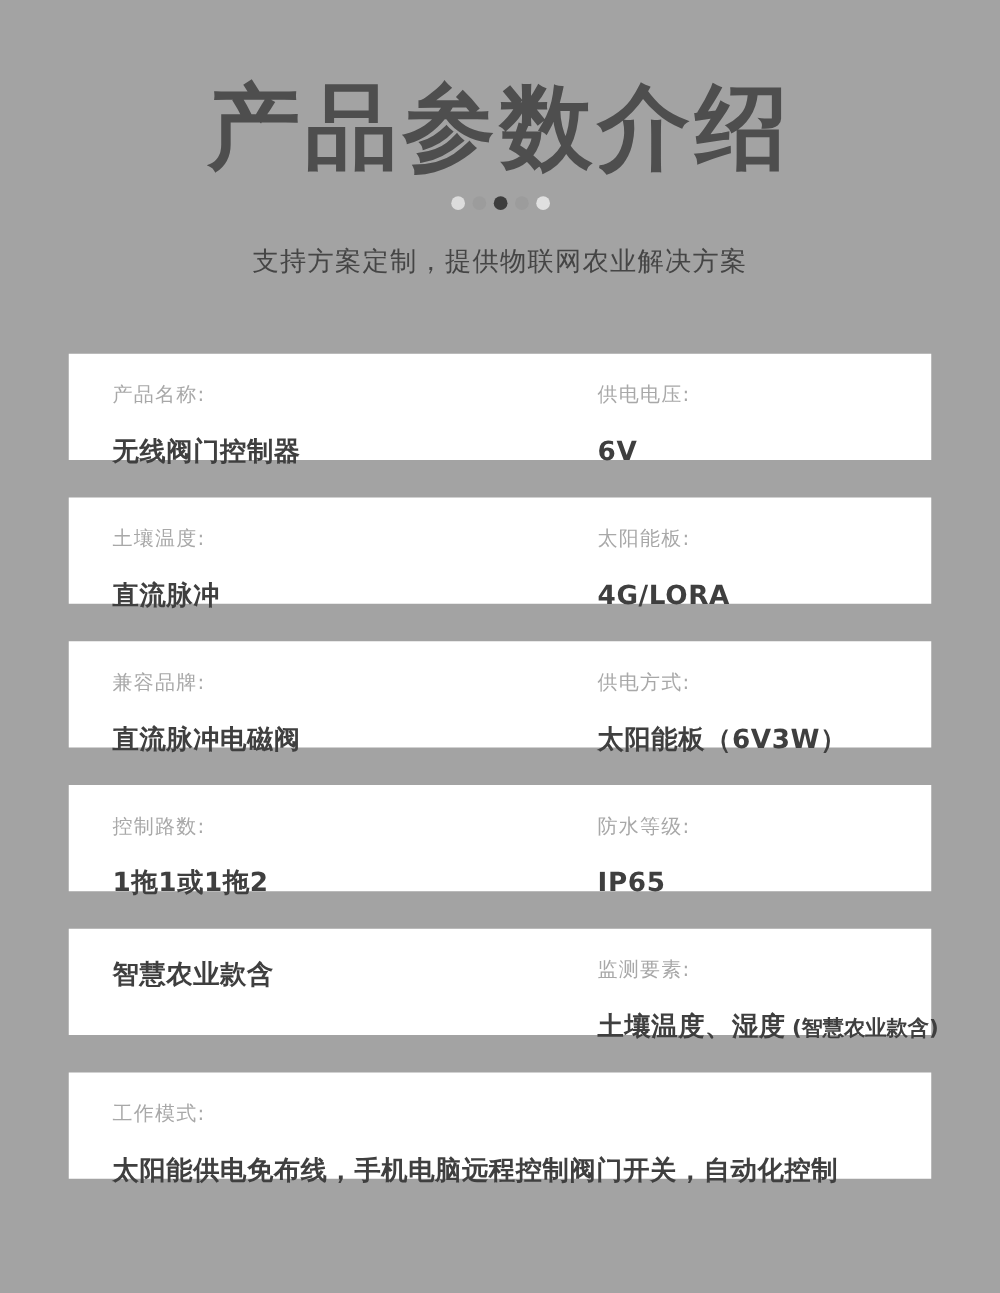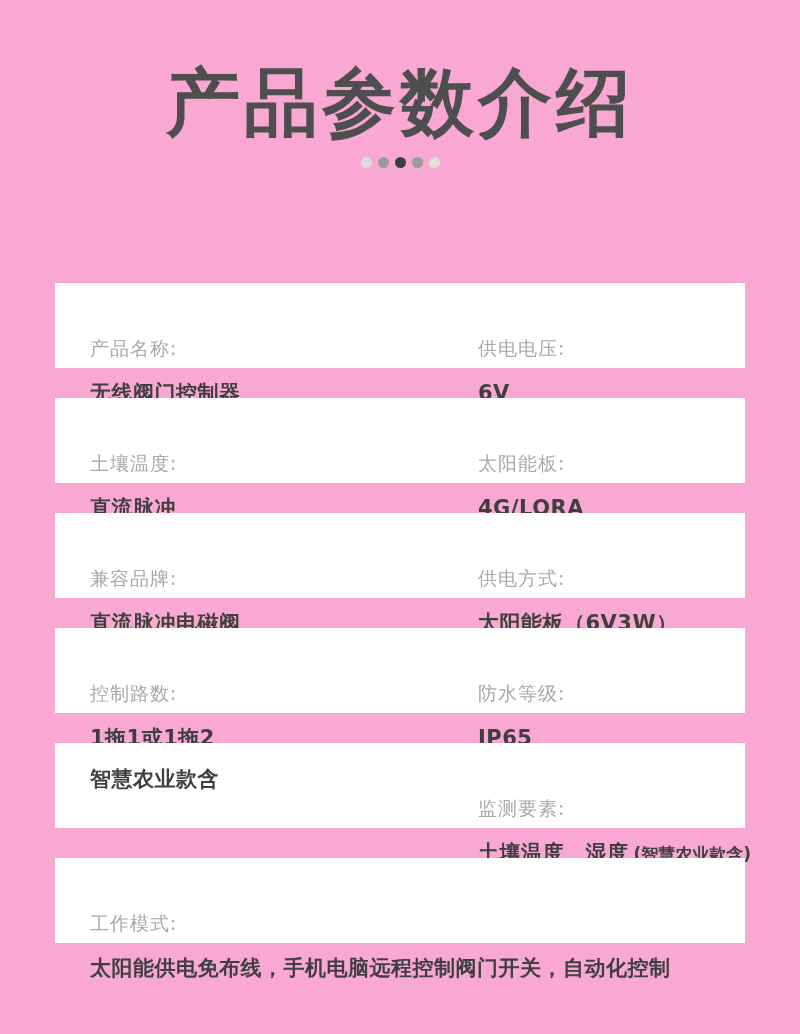--- a/index.html
+++ b/index.html
@@ -9,21 +9,21 @@
   body {
     width: 800px;
     height: 1034px;
     background: #f0f0ee;
     font-family: "DejaVu Sans", "Liberation Sans", sans-serif;
   }
   .page {
     position: relative;
     width: 800px;
     height: 1034px;
-    background: #f9a8d4;
+    background: #a3a3a3;
     overflow: hidden;
   }
   .title {
     position: absolute;
     top: 56px;
     left: 0;
     width: 800px;
     text-align: center;
     font-size: 74px;
     line-height: 92px;
@@ -66,25 +66,24 @@
     background: #ffffff;
   }
   .col {
     position: absolute;
     top: 0;
   }
   .col-left { left: 35px; }
   .col-right { left: 423px; }
   .spec-label {
     padding-top: 24px;
-    font-size: 19px;
+    font-size: 16px;
     line-height: 18px;
     color: #a8a8a8;
     letter-spacing: 1px;
-    margin-top: 32px;
   }
   .spec-value {
     margin-top: 24px;
     font-size: 21px;
     line-height: 25px;
     font-weight: bold;
     color: #3f3f3f;
     letter-spacing: 0.5px;
     white-space: nowrap;
   }
@@ -102,20 +101,21 @@
   <div class="title">产品参数介绍</div>
 
   <div class="dots">
     <span class="dot" style="background: rgb(220, 220, 220);"></span>
     <span class="dot" style="background: rgb(156, 156, 156);"></span>
     <span class="dot" style="background: rgb(61, 61, 61);"></span>
     <span class="dot" style="background: rgb(156, 156, 156);"></span>
     <span class="dot" style="background: rgb(224, 224, 224);"></span>
   </div>
 
+  <div class="subtitle">支持方案定制，提供物联网农业解决方案</div>
 
   <section class="card" style="top:283px">
     <div class="col col-left">
       <div class="spec-label">产品名称:</div>
       <div class="spec-value">无线阀门控制器</div>
     </div>
     <div class="col col-right">
       <div class="spec-label">供电电压:</div>
       <div class="spec-value">6V</div>
     </div>

